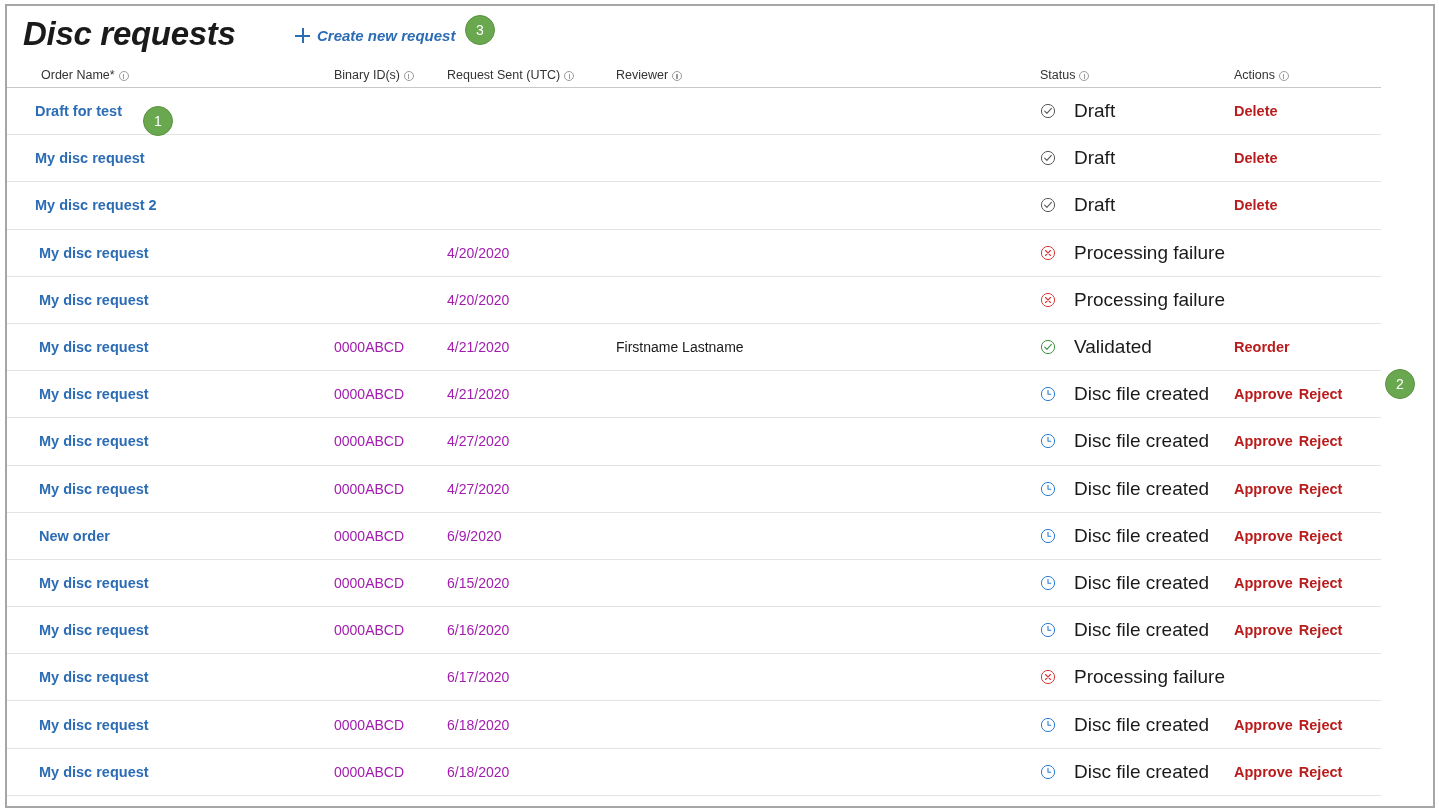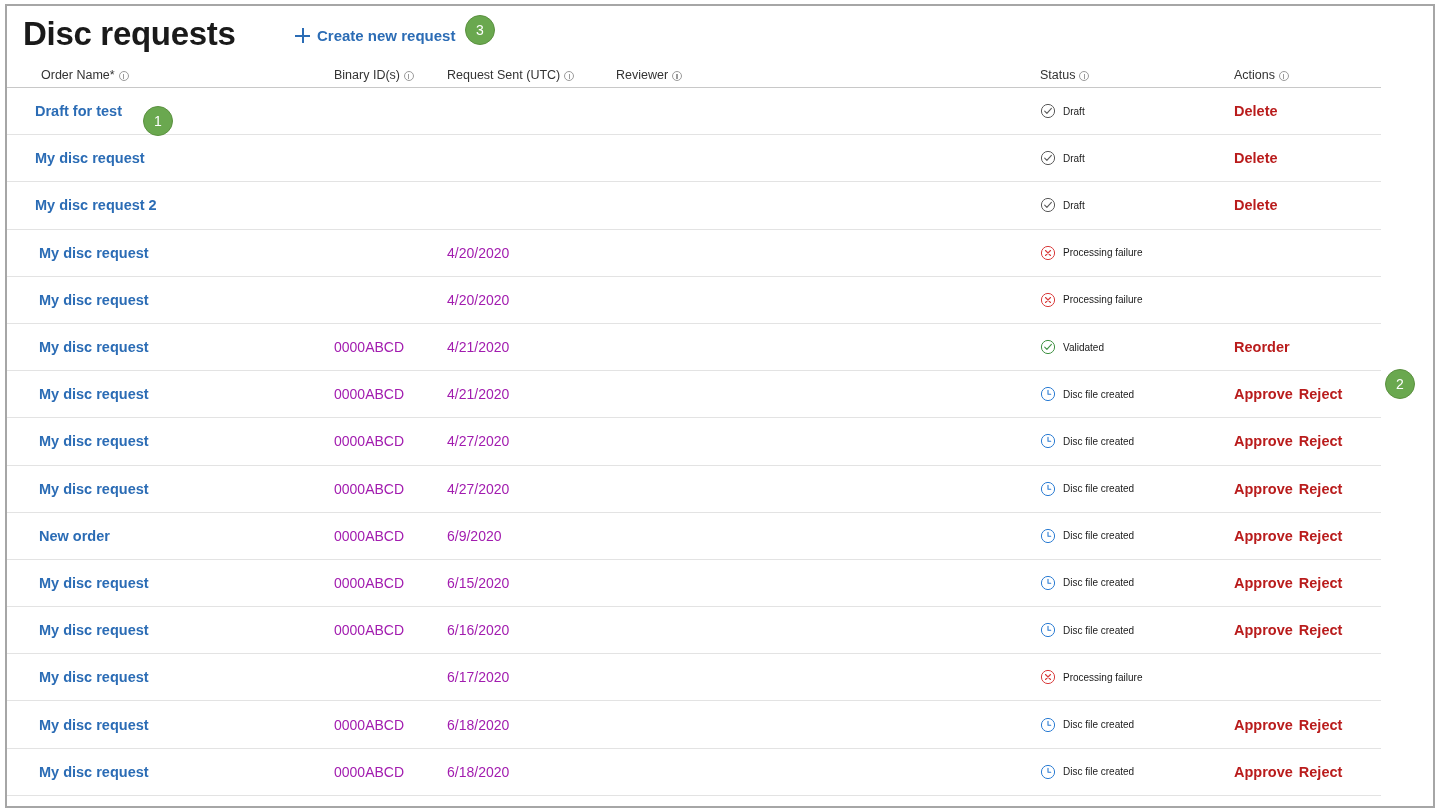--- a/index.html
+++ b/index.html
@@ -31,20 +31,21 @@
     border: 2px solid #a6a6a6;
     background: #ffffff;
     overflow: visible;
   }
 
   
   .page-header {
     position: relative;
     height: 58px;
     padding-left: 16px;
+    font-style: italic;
   }
   .page-title {
     position: absolute;
     left: 16px;
     top: 8px;
     font-size: 33px;
     font-weight: bold;
     color: #1a1a1a;
     letter-spacing: -0.3px;
     line-height: 40px;
@@ -152,22 +153,22 @@
     font-family: "Liberation Sans", sans-serif;
   }
   .reviewer-text {
     color: #1a1a1a;
     font-size: 14px;
     font-family: "Liberation Sans", sans-serif;
   }
   .status-wrap {
     display: flex;
     align-items: center;
-    gap: 7px;
-    font-size: 10px;
+    gap: 18px;
+    font-size: 19px;
     color: #1a1a1a;
   }
   .action-link {
     color: #b91c1c;
     font-size: 14.5px;
     font-weight: bold;
     cursor: pointer;
   }
   .action-link + .action-link { margin-left: 6px; }
 
@@ -324,20 +325,23 @@
           <div class="row">
             <div class="cell cell-order indent">
               <span class="link">My disc request</span>
             </div>
             <div class="cell cell-binary">
               <span class="plain">0000ABCD</span>
             </div>
             <div class="cell cell-date">
               <span class="plain">4/21/2020</span>
             </div>
+            <div class="cell cell-reviewer">
+              <span class="reviewer-text">Firstname Lastname</span>
+            </div>
             <div class="cell cell-status">
               <div class="status-wrap">
                 <svg class="sicon" viewBox="0 0 16 16">
                   <circle cx="8" cy="8" r="6.6" fill="none" stroke="#3f9142" stroke-width="1"></circle>
                   <path fill="none" stroke="#3f9142" stroke-width="1.1" stroke-linecap="round" stroke-linejoin="round" d="M4.7 8.2 L6.9 10.4 L11.4 5.4"></path>
                 </svg>
                 <span>Validated</span>
               </div>
             </div>
             <div class="cell cell-actions">

